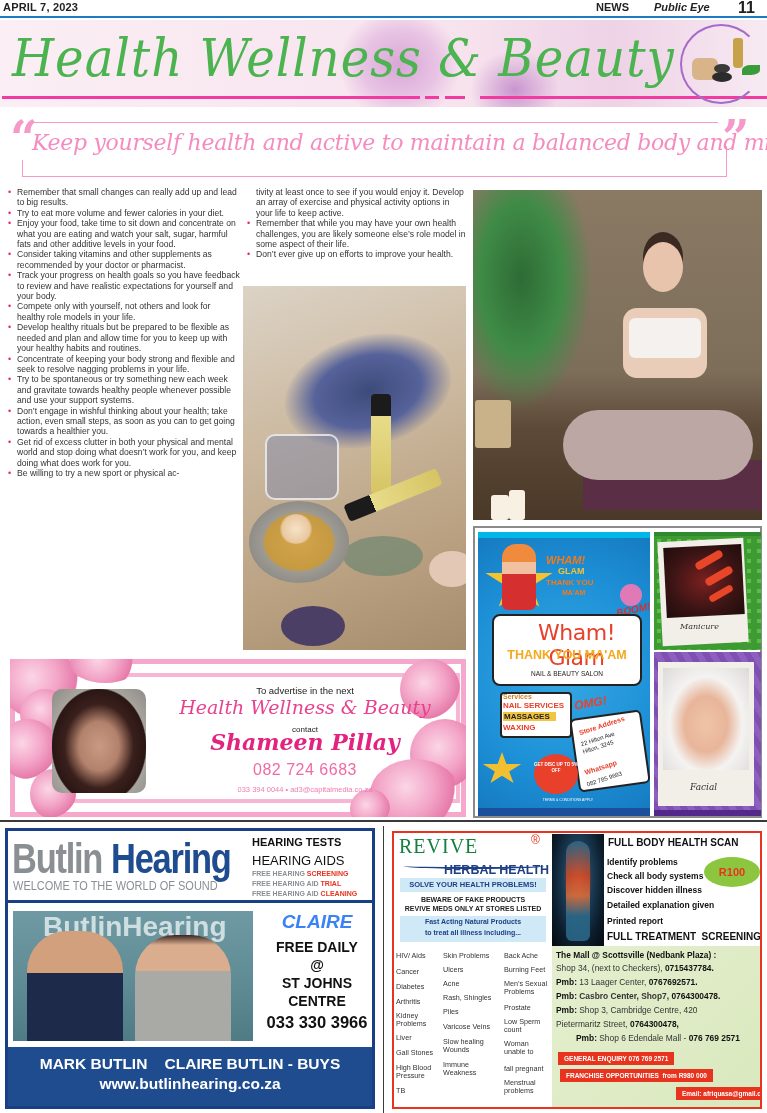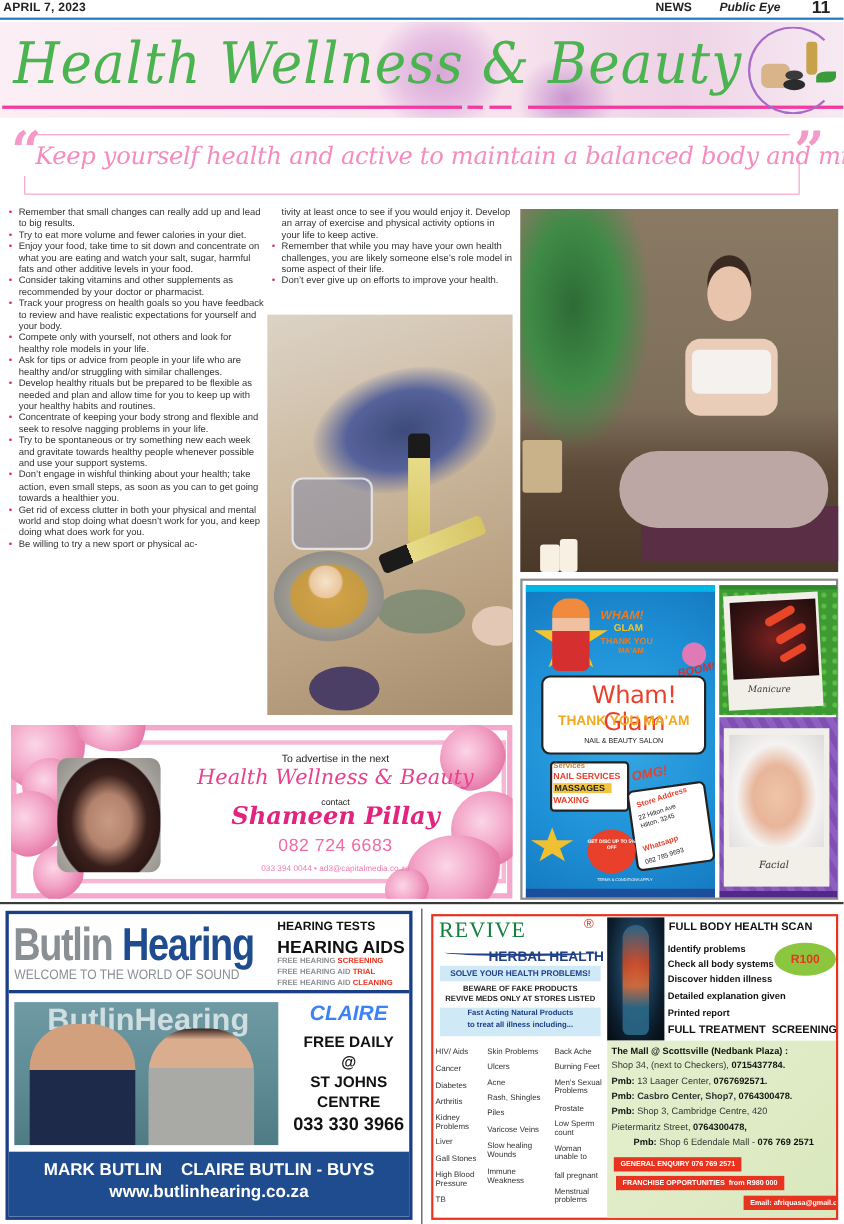--- a/index.html
+++ b/index.html
@@ -144,21 +144,21 @@
   
   .hsep { left: 0; top: 820px; width: 767px; height: 2px; background: #3a3a3a; }
   .vsep { left: 383px; top: 826px; width: 1px; height: 287px; background: #3a3a3a; }
 
   
   .butlin { left: 5px; top: 828px; width: 370px; height: 281px; border: 3px solid #1a3f86; background: #fff; overflow: hidden; }
   .butlin .logo1 { left: 4px; top: 4px; font-size: 42px; font-weight: bold; color: #8a8f94; letter-spacing: -1.5px; transform: scaleX(0.82); transform-origin: left; }
   .butlin .logo2 { left: 103px; top: 4px; font-size: 42px; font-weight: bold; color: #1f4c8f; letter-spacing: -1.5px; transform: scaleX(0.82); transform-origin: left; }
   .butlin .tag { left: 5px; top: 48px; font-size: 12.5px; color: #8a8f94; transform: scaleX(0.88); transform-origin: left; white-space: nowrap; }
   .butlin .svc1 { left: 244px; top: 5px; font-size: 11px; font-weight: bold; color: #111; }
-  .butlin .svc2 { left: 244px; top: 22px; font-size: 16px; font-weight: bold; color: #111; }
+  .butlin .svc2 { left: 244px; top: 22px; font-size: 13px; font-weight: normal; color: #111; }
   .butlin .f1, .butlin .f2, .butlin .f3 { left: 244px; font-size: 7px; font-weight: bold; color: #8a8f94; white-space: nowrap; }
   .butlin .f1 { top: 39px; } .butlin .f2 { top: 49px; } .butlin .f3 { top: 59px; }
   .butlin .red { color: #e8331f; }
   .butlin .divider { left: 0; top: 69px; width: 370px; height: 3px; background: #1a3f86; }
   .butlin .photo { left: 5px; top: 80px; width: 240px; height: 130px; background: linear-gradient(180deg, #6f9aa3 0%, #5f8b95 55%, #4f7b85 100%); overflow: hidden; }
   .butlin .photo .wm { left: 30px; top: 0; font-size: 28px; font-weight: bold; color: rgba(240,245,245,0.75); white-space: nowrap; }
   .butlin .photo .man { left: 14px; top: 20px; width: 96px; height: 120px; border-radius: 40px 40px 0 0; background: linear-gradient(#d2a07c 0, #d2a07c 42px, #1d2a4a 42px); }
   .butlin .photo .woman { left: 122px; top: 24px; width: 96px; height: 120px; border-radius: 40px 40px 0 0; background: linear-gradient(#3a2420 0, #d9ad8e 10px, #d9ad8e 36px, #a9aaa6 36px); }
   .butlin .claire { left: 248px; top: 80px; width: 122px; text-align: center; font-size: 19px; font-style: italic; font-weight: bold; color: #3b82f6; }
   .butlin .open { left: 248px; top: 108px; width: 122px; text-align: center; font-size: 14px; font-weight: bold; color: #111; }
@@ -237,21 +237,20 @@
 </div>
 
 <div class="abs col col1">
   <ul>
     <li>Remember that small changes can really add up and lead to big results.</li>
     <li>Try to eat more volume and fewer calories in your diet.</li>
     <li> Enjoy your food, take time to sit down and concentrate on what you are eating and watch your salt, sugar, harmful fats and other additive levels in your food.</li>
     <li>Consider taking vitamins and other supplements as recommended by your doctor or pharmacist.</li>
     <li>Track your progress on health goals so you have feedback to review and have realistic expectations for yourself and your body.</li>
     <li>Compete only with yourself, not others and look for healthy role models in your life.</li>
-    <li>Ask for tips or advice from people in your life who are healthy and/or struggling with similar challenges.</li>
     <li>Develop healthy rituals but be prepared to be flexible as needed and plan and allow time for you to keep up with your healthy habits and routines.</li>
     <li>Concentrate of keeping your body strong and flexible and seek to resolve nagging problems in your life.</li>
     <li>Try to be spontaneous or try something new each week and gravitate towards healthy people whenever possible and use your support systems.</li>
     <li>Don’t engage in wishful thinking about your health; take action, even small steps, as soon as you can to get going towards a healthier you.</li>
     <li>Get rid of excess clutter in both your physical and mental world and stop doing what doesn’t work for you, and keep doing what does work for you.</li>
     <li>Be willing to try a new sport or physical ac-</li>
   </ul>
 </div>
 <div class="abs col col2">
   <div class="cont">tivity at least once to see if you would enjoy it. Develop an array of exercise and physical activity options in your life to keep active.</div>

